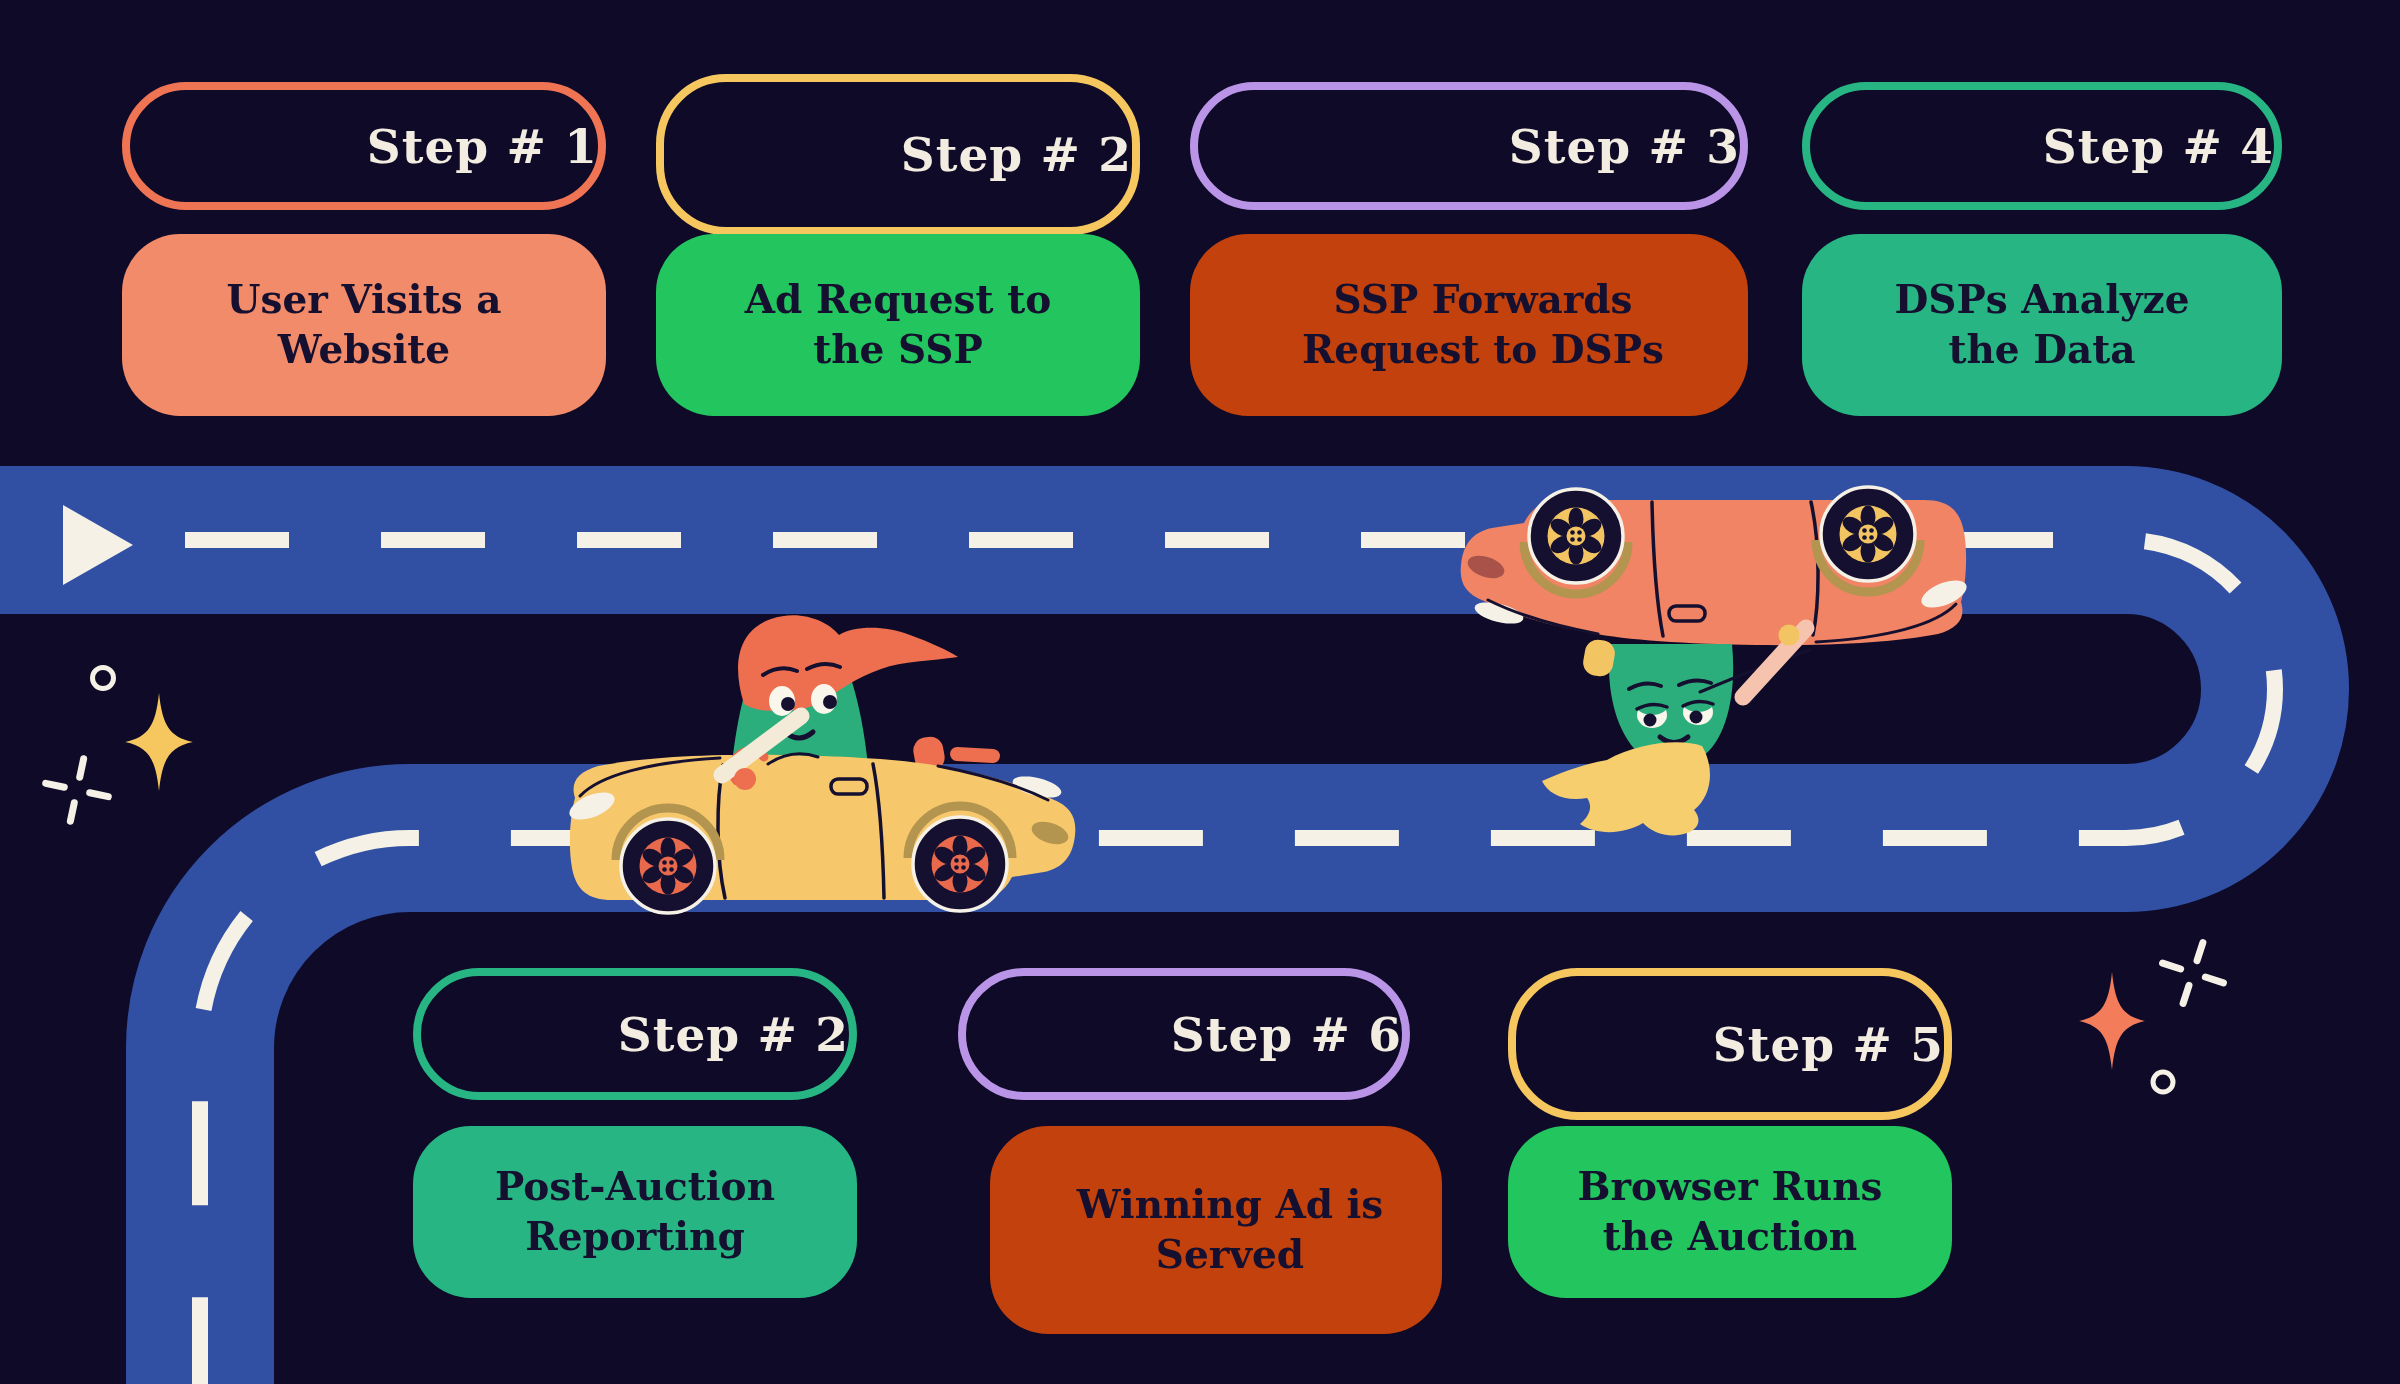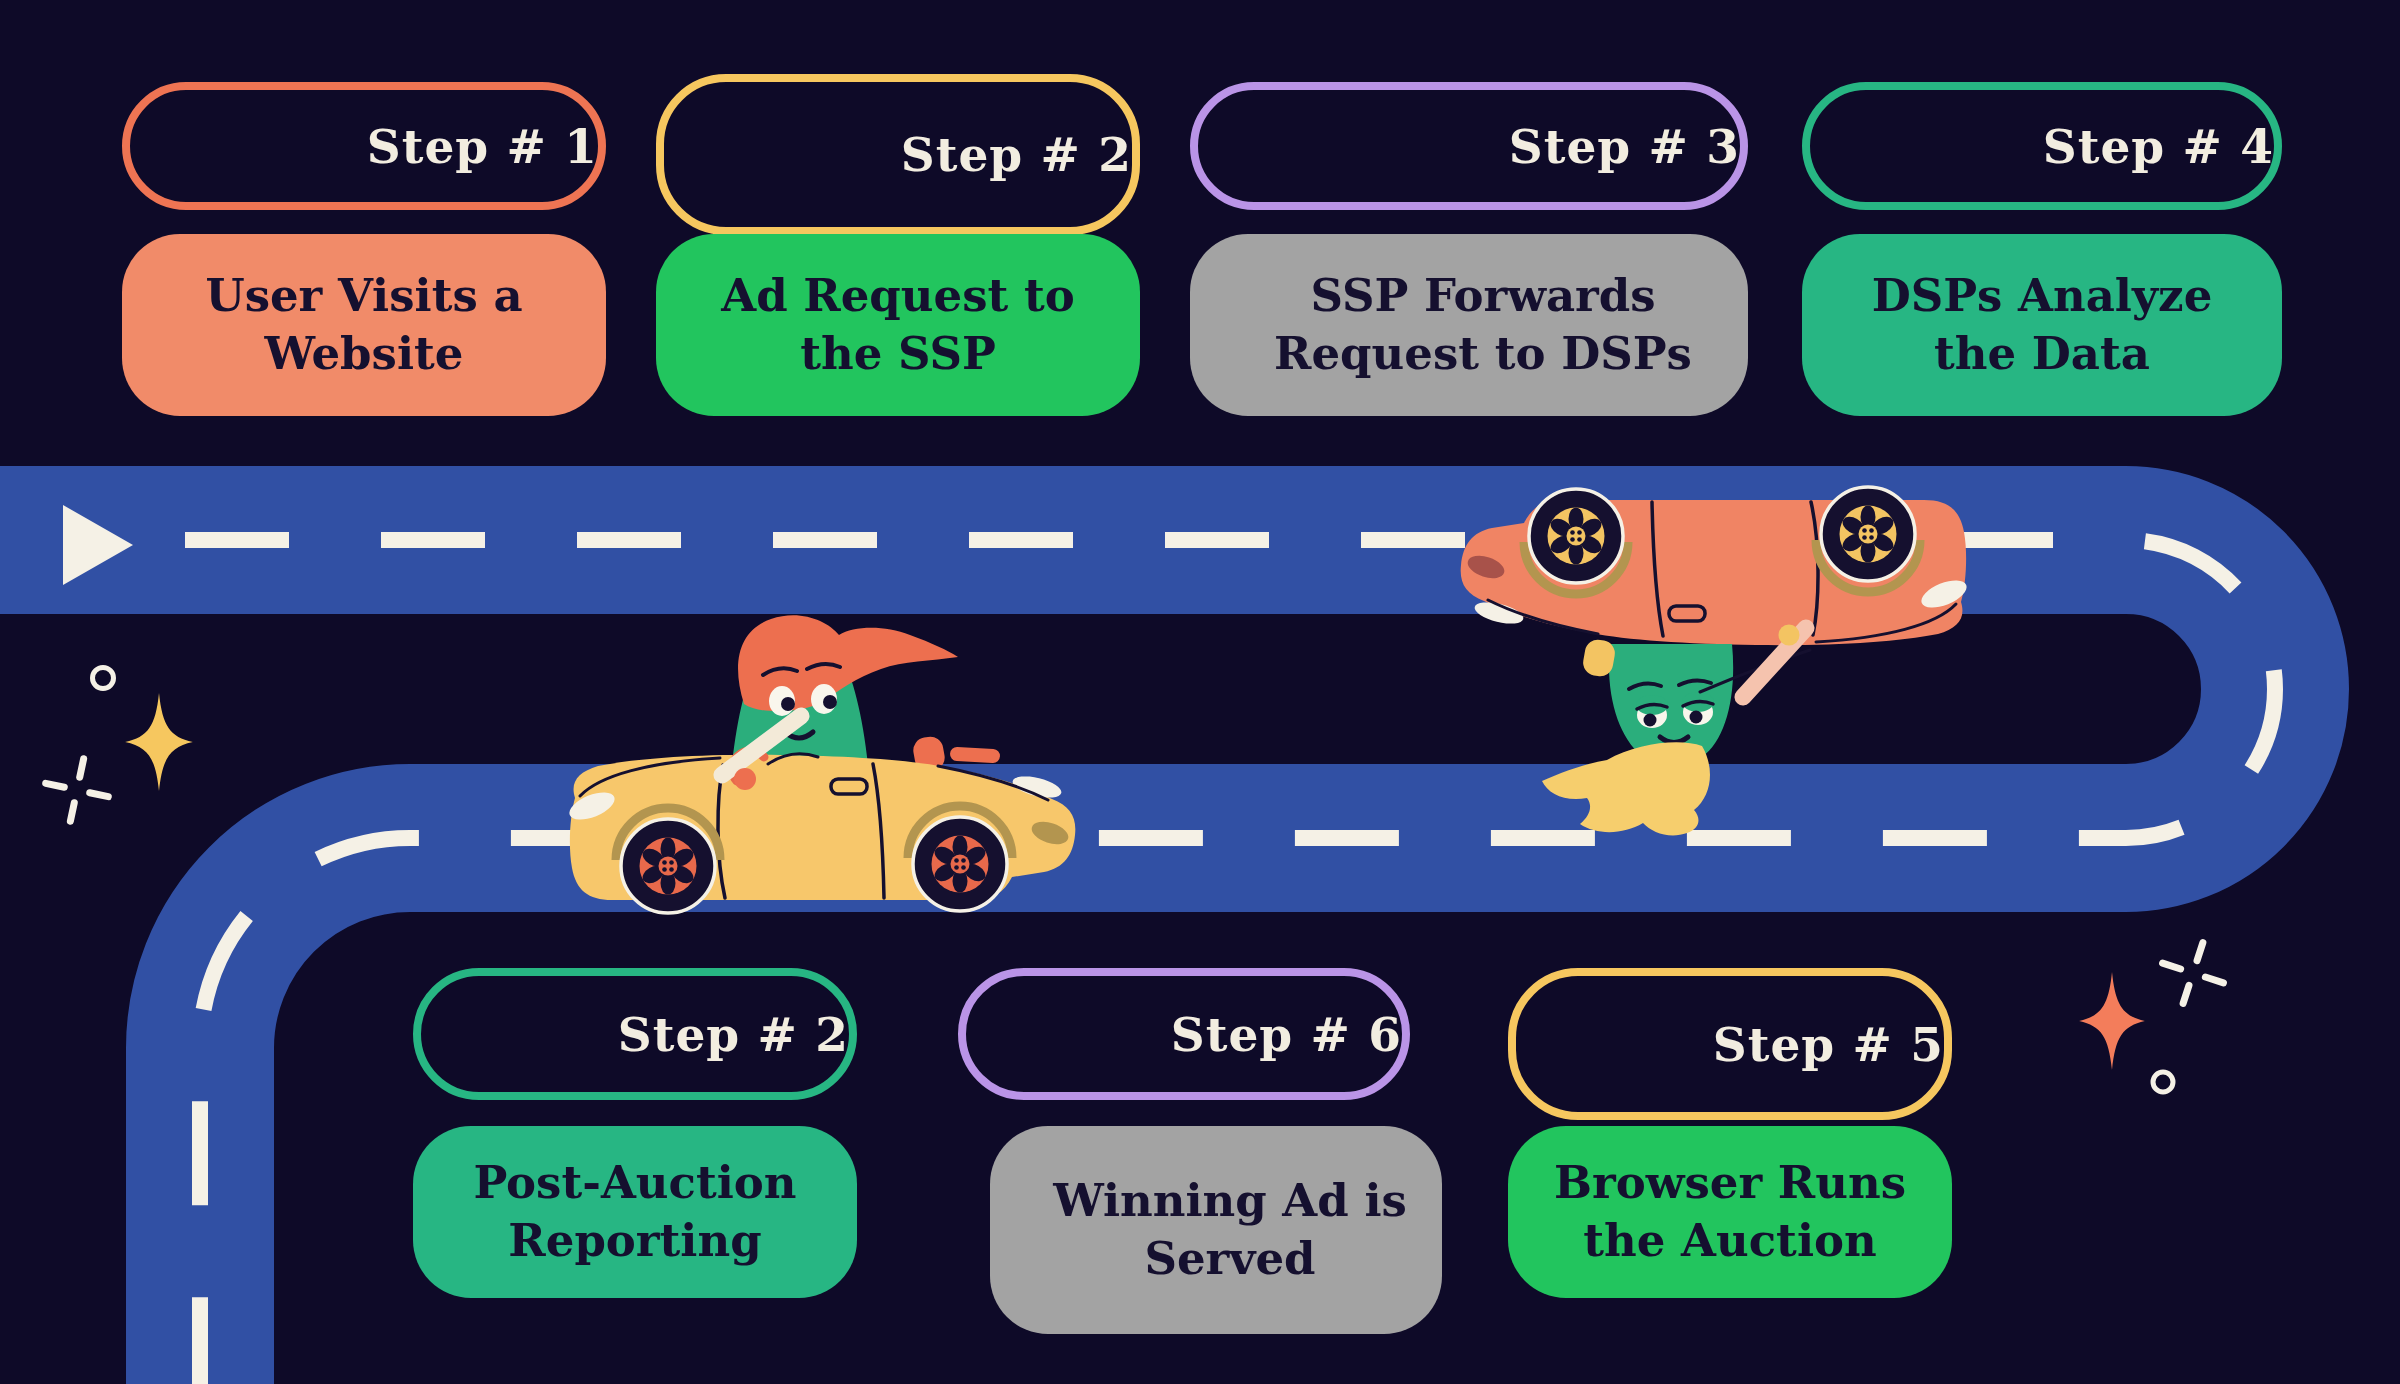--- a/index.html
+++ b/index.html
@@ -22,29 +22,29 @@
     font-weight:700;font-size:47px;letter-spacing:1px;
     background:transparent;
   }
   .box{
     position:absolute;
     box-sizing:border-box;
     border-radius:58px;
     display:flex;align-items:center;justify-content:center;
     text-align:center;
     color:#15102F;
-    font-weight:700;font-size:45px;line-height:1.28;
+    font-weight:700;font-size:39px;line-height:1.28;
     white-space:pre-line;
   }
   .th-orange .pill{border-color:#EE7453;}
   .th-orange .box{background:#F18B69;}
   .th-yellow .pill{border-color:#F6C75F;}
   .th-yellow .box{background:#22c55e;}
   .th-purple .pill{border-color:#BA94E7;}
-  .th-purple .box{background:#a3a3a3;padding-left:28px;}
+  .th-purple .box{background:#c2410c;padding-left:28px;}
   .th-green .pill{border-color:#27B683;}
   .th-green .box{background:#27B683;}
 
   
   .car-yellow{--body:#F7C76B;--hub:#E8694B;--headlight:#B3954F;}
   .car-orange{--body:#F08464;--hub:#F3C462;--headlight:#A8524A;}
   .outline{stroke:#15102F;fill:none;stroke-linecap:round;}
 </style>
 </head>
 <body>

